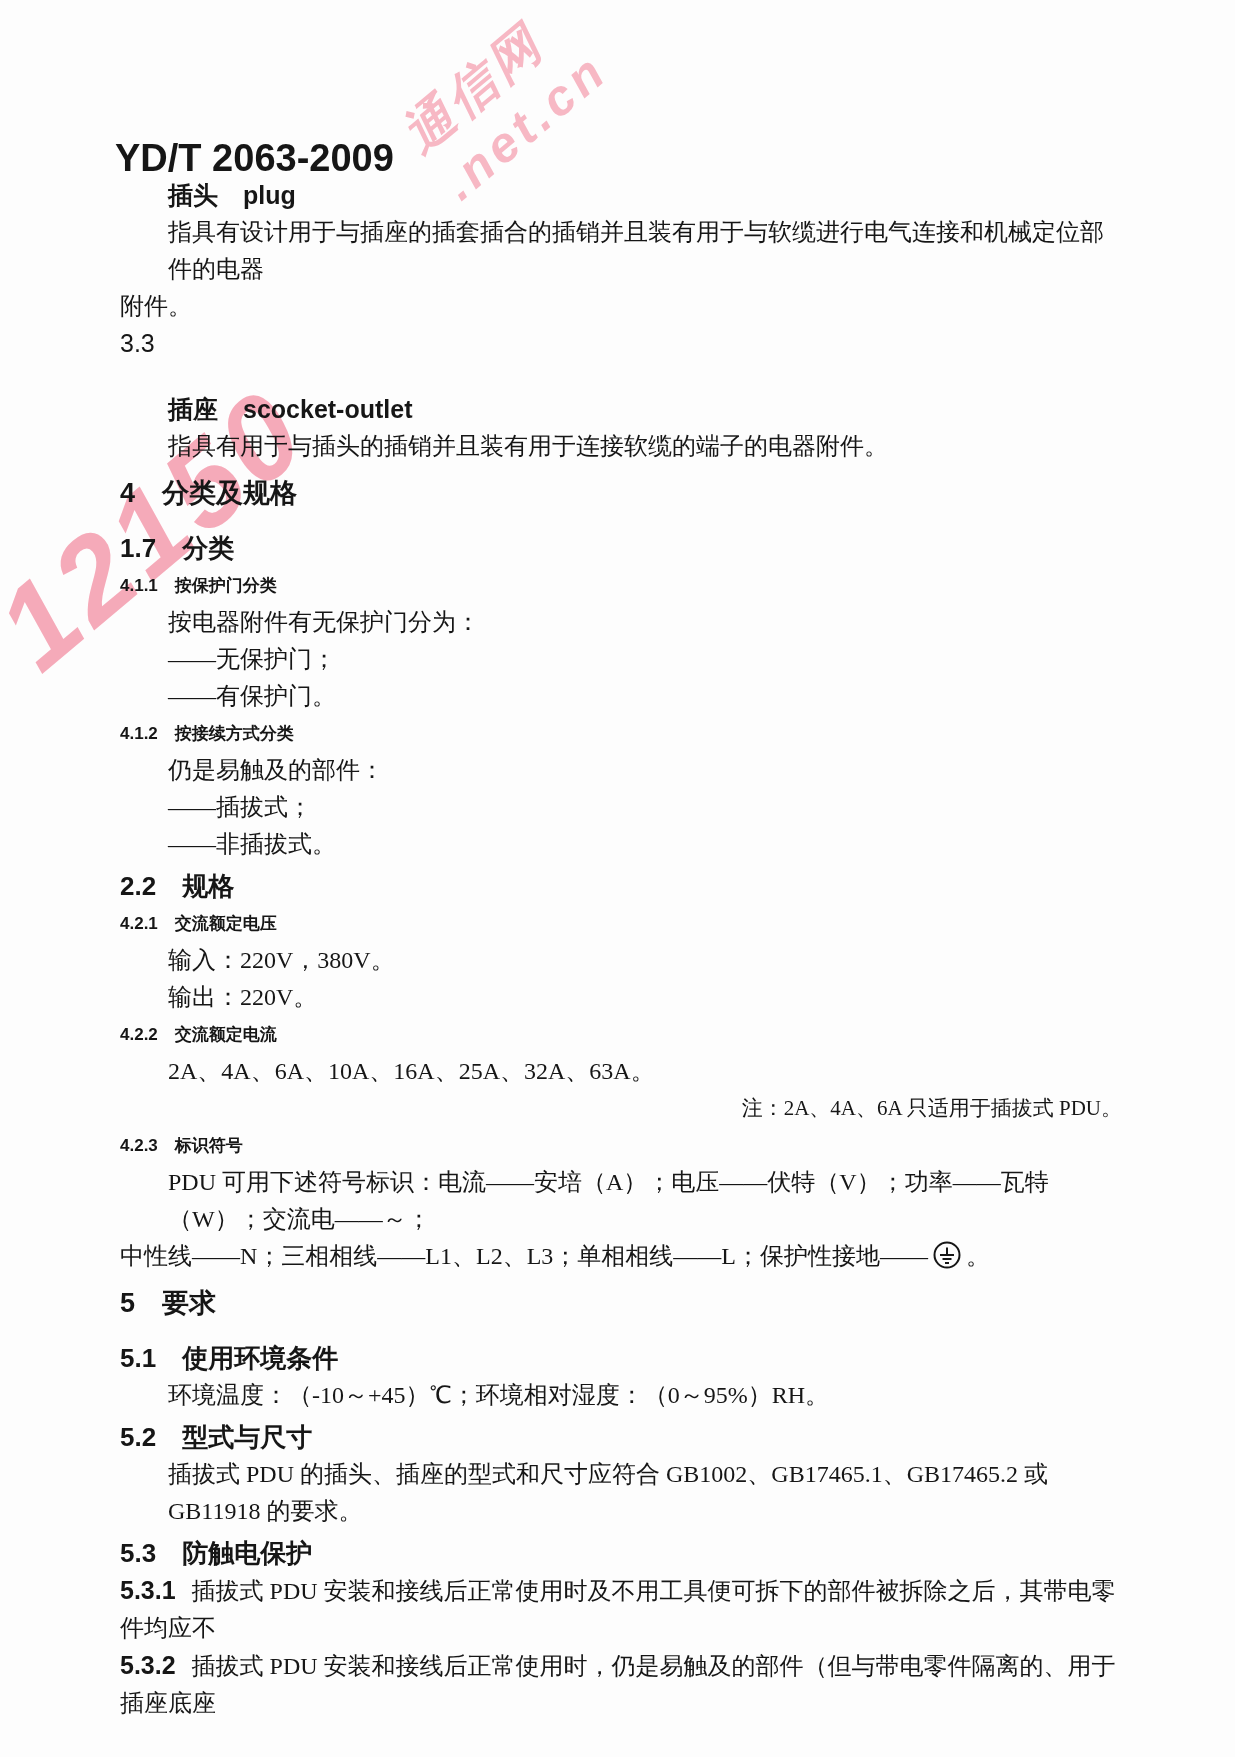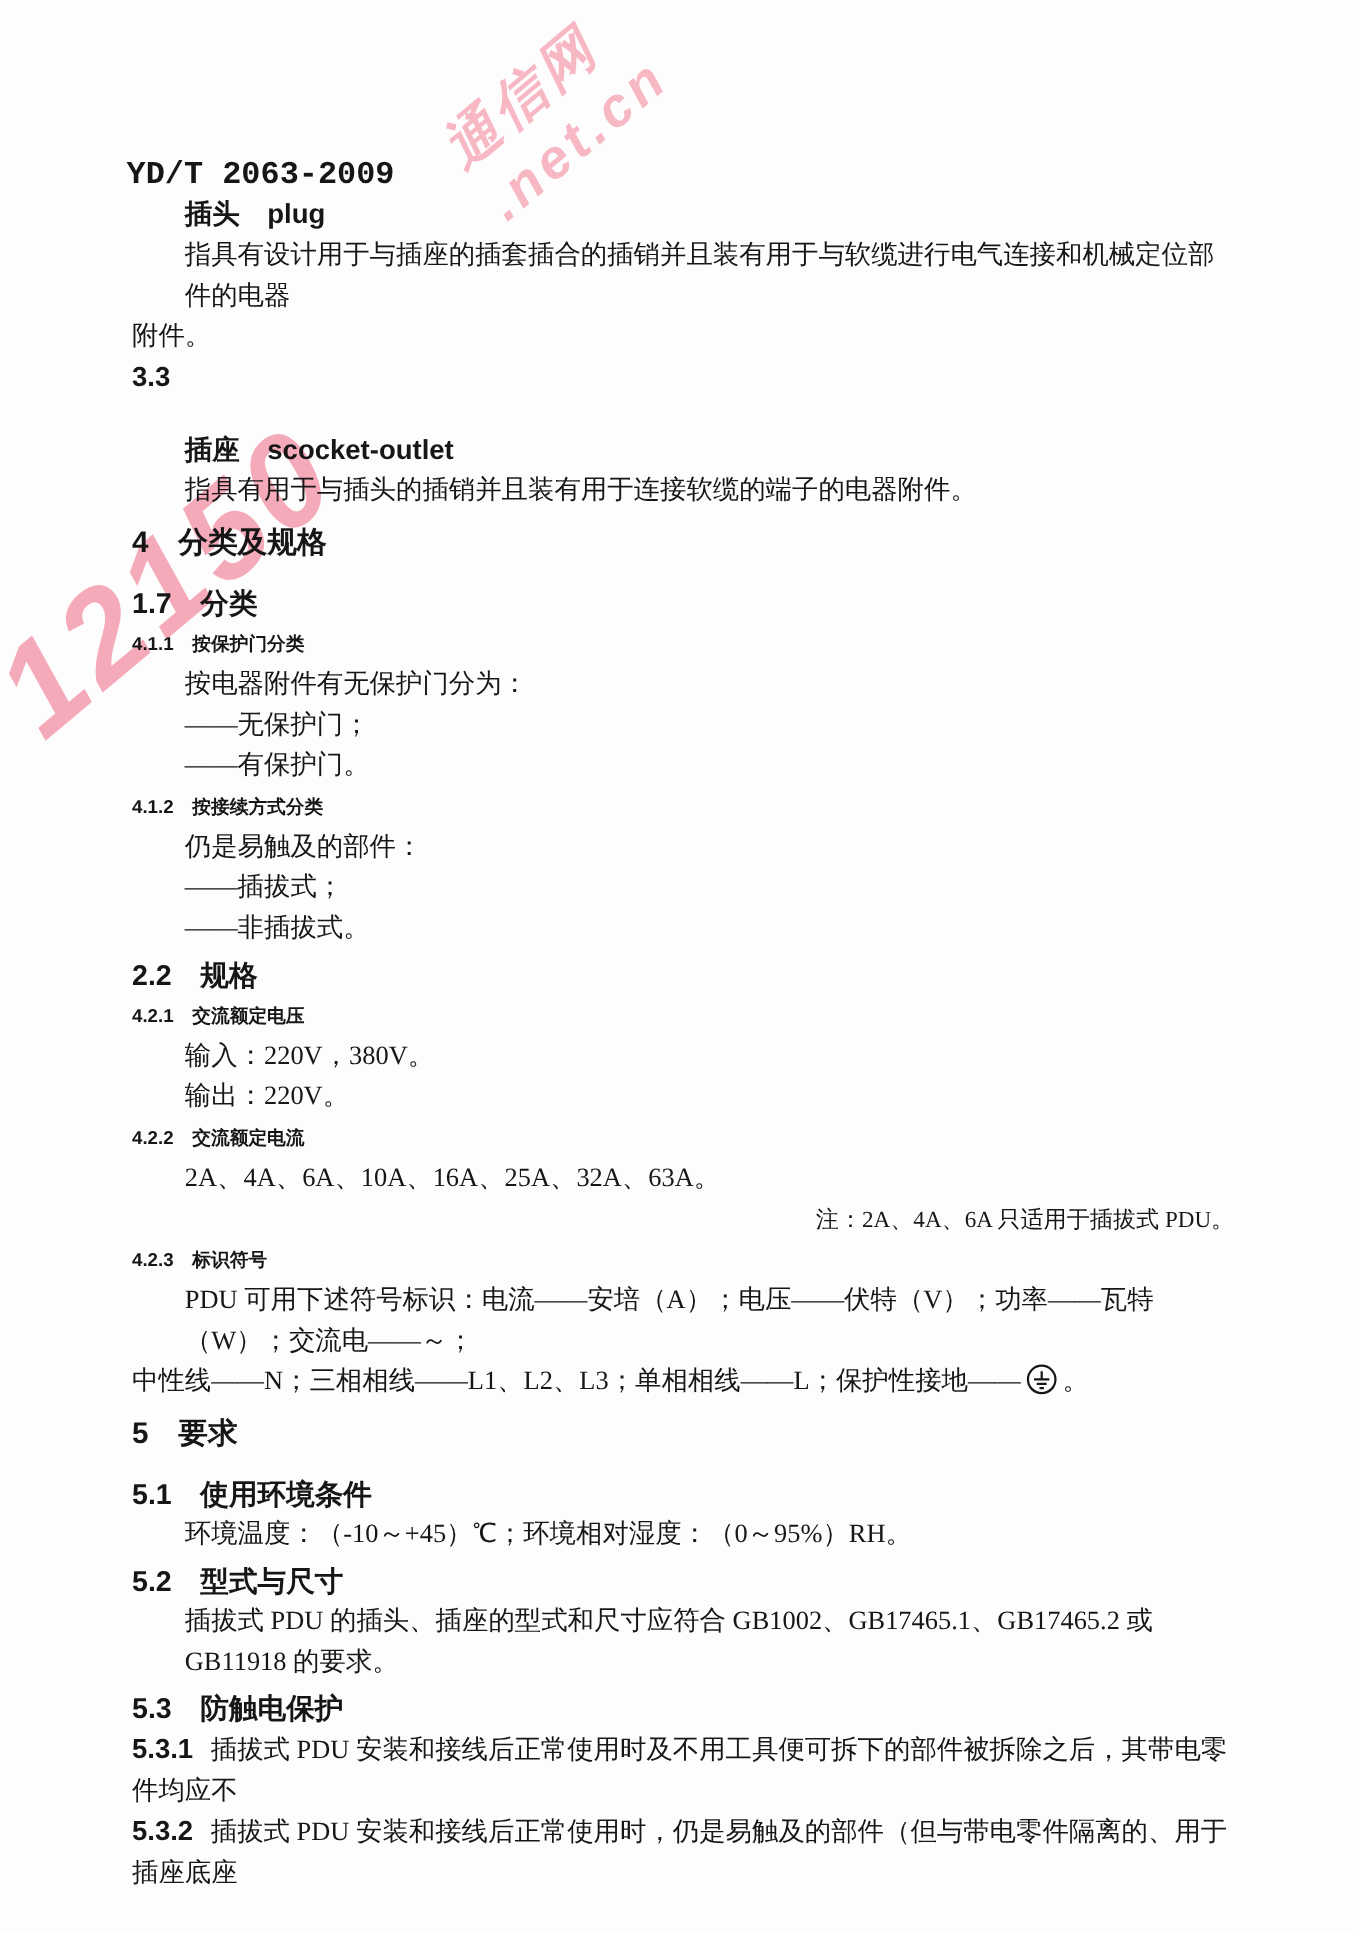--- a/index.html
+++ b/index.html
@@ -29,31 +29,31 @@
     font-family:"Liberation Sans",sans-serif;
     font-weight:bold;font-style:italic;
     font-size:50px;line-height:62px;letter-spacing:5px;
     color:var(--wm,#ef5a78);opacity:.42;
     transform:rotate(-40deg);transform-origin:0 0;
     white-space:pre;
   }
   
   .std-no{
     position:relative;z-index:2;
-    font-family:Liberation Mono, monospace;font-weight:bold;
-    font-size:29px;line-height:37px;margin-left:-5px;
+    font-family:Liberation Sans, sans-serif;font-weight:bold;
+    font-size:38px;line-height:37px;margin-left:-5px;
   }
   .content{position:relative;z-index:2;}
   .line{font-size:24px;line-height:37px;}
   .indent{padding-left:48px;}
   .flush{padding-left:0;}
   .dash{padding-left:48px;}
   .term{font-family:"Liberation Sans",sans-serif;font-weight:bold;font-size:25px;padding-left:48px;margin-top:0;}
   .term-lg{font-family:"Liberation Sans",sans-serif;font-weight:bold;font-size:25px;padding-left:48px;margin-top:29px;}
-  .clause{font-family:"Liberation Sans",sans-serif;font-weight:bold;font-size:25px;}
+  .clause{font-family:"Liberation Sans",sans-serif;font-weight:normal;font-size:25px;}
   .h1{font-family:"Liberation Sans",sans-serif;font-weight:bold;font-size:27px;margin-top:10px;margin-bottom:18px;}
   .h2{font-family:"Liberation Sans",sans-serif;font-weight:bold;font-size:26px;margin-top:5px;}
   .h3{font-family:"Liberation Sans",sans-serif;font-weight:bold;font-size:17px;}
   .note{font-size:21px;padding-left:28px;text-align:right;}
   .para .clause-num{font-family:"Liberation Sans",sans-serif;font-weight:bold;font-size:25px;margin-right:16px;}
   .earth-icon{vertical-align:-6px;margin:0 2px;}
 </style>
 </head>
 <body>
 

